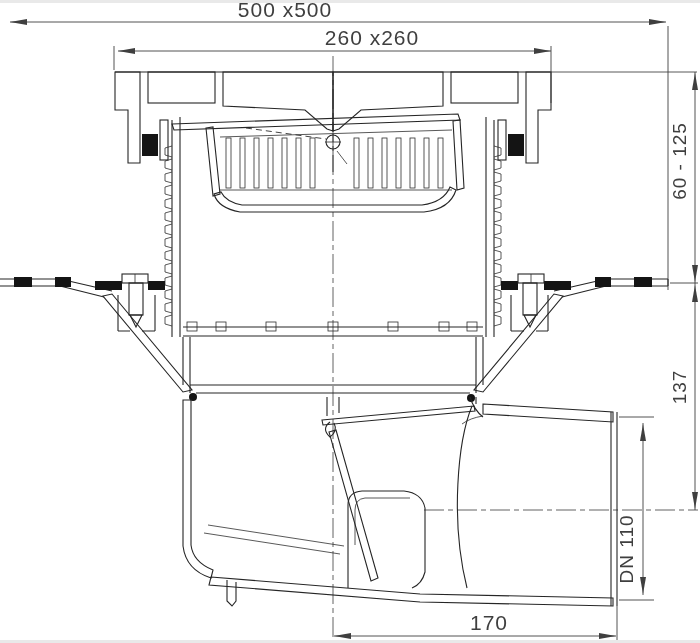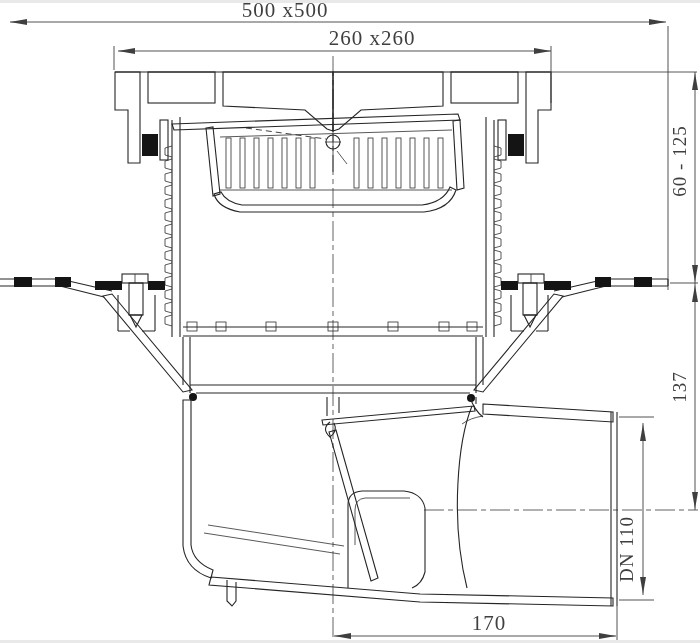--- a/index.html
+++ b/index.html
@@ -1,17 +1,17 @@
 <!DOCTYPE html>
 <html><head>
 <meta charset="utf-8">
 <style>
   html,body{margin:0;padding:0;background:#fff;}
   .stage{position:relative;width:700px;height:643px;background:#ffffff;overflow:hidden;
-         font-family:Liberation Serif, serif;}
+         font-family:Liberation Sans, sans-serif;}
   .page-edge{position:absolute;left:0;width:100%;height:3px;background:#e9e9e9;}
   svg{display:block;}
   .ol{stroke:#262626;stroke-width:1.1;fill:none;stroke-linecap:butt;stroke-linejoin:miter;}
   .thin{stroke:#2e2e2e;stroke-width:0.8;fill:none;}
   .dim{stroke:#3f3f3f;stroke-width:0.9;fill:none;}
   .dimfill{fill:#3f3f3f;stroke:none;}
   .seal{fill:#141414;stroke:none;}
   .dot{fill:#141414;stroke:none;}
   .dtext{fill:#3f3f3f;font-size:21px;letter-spacing:1px;}
   .dtext-s{fill:#3f3f3f;font-size:19px;letter-spacing:1px;}

